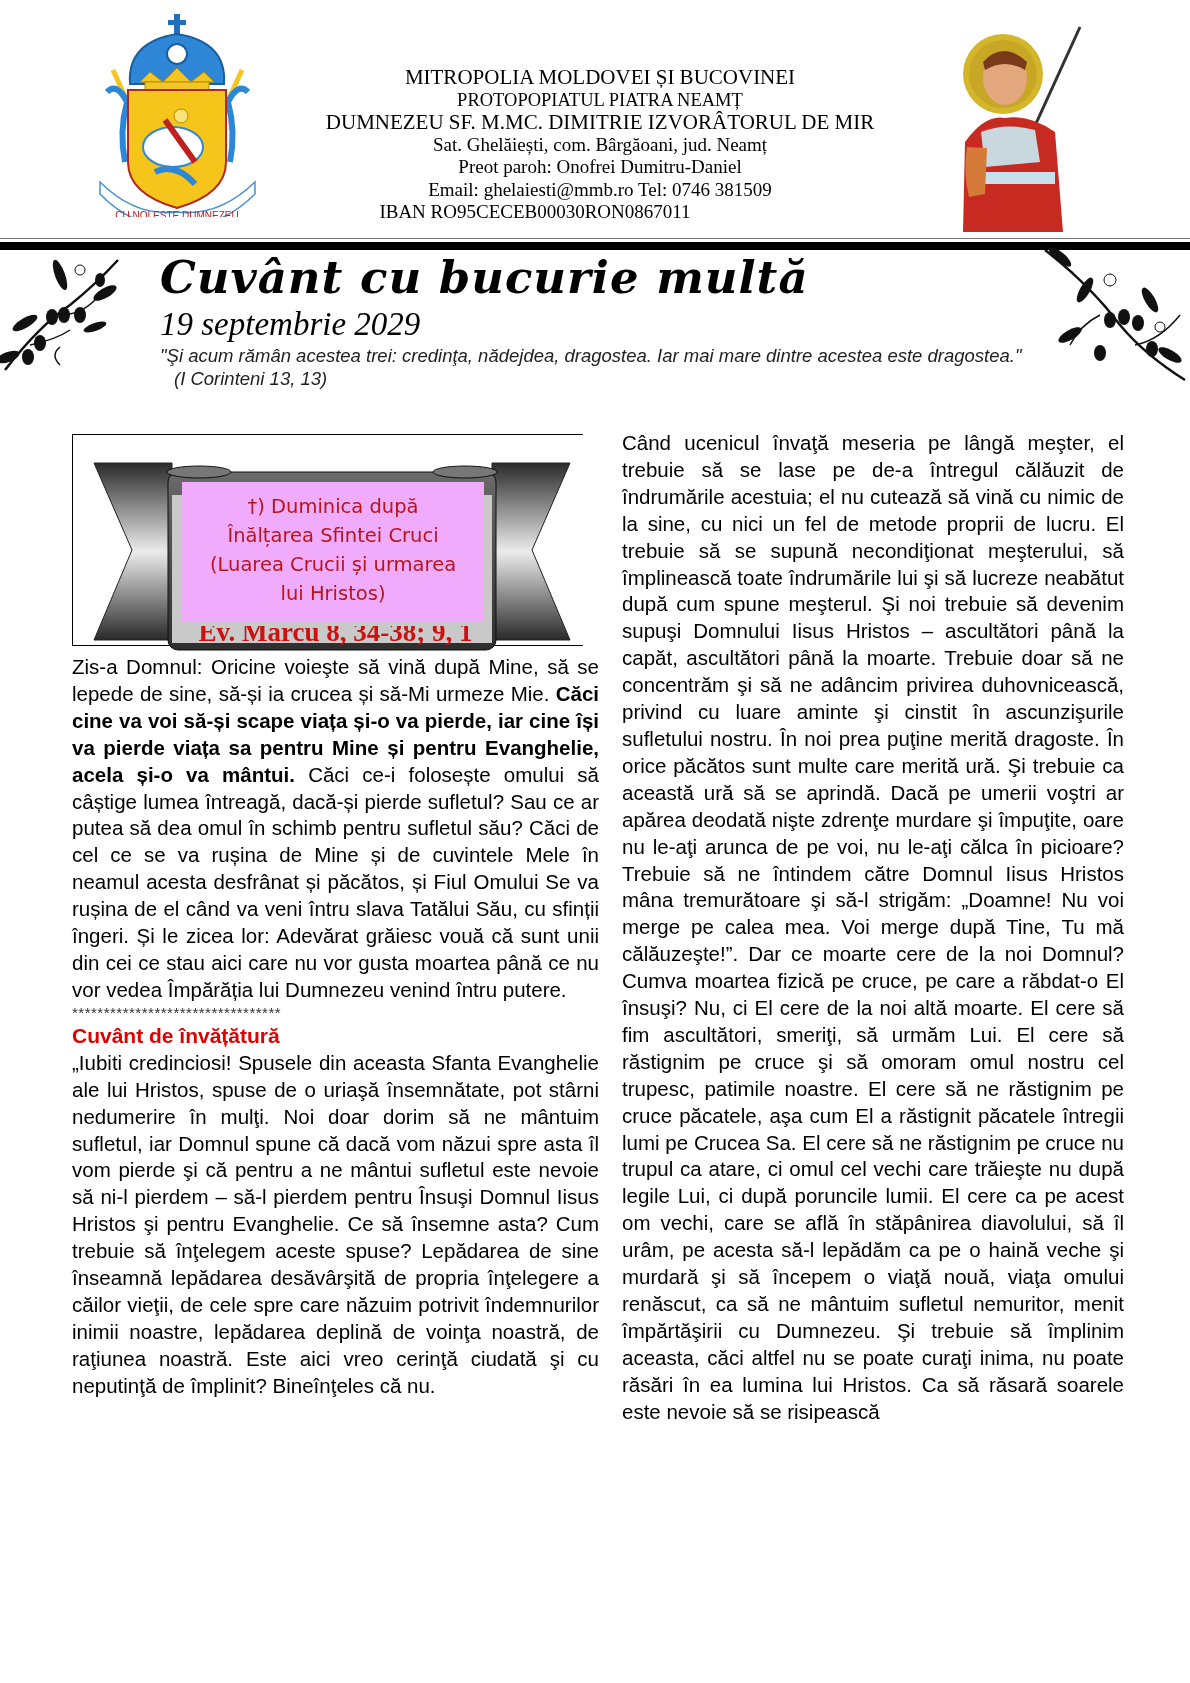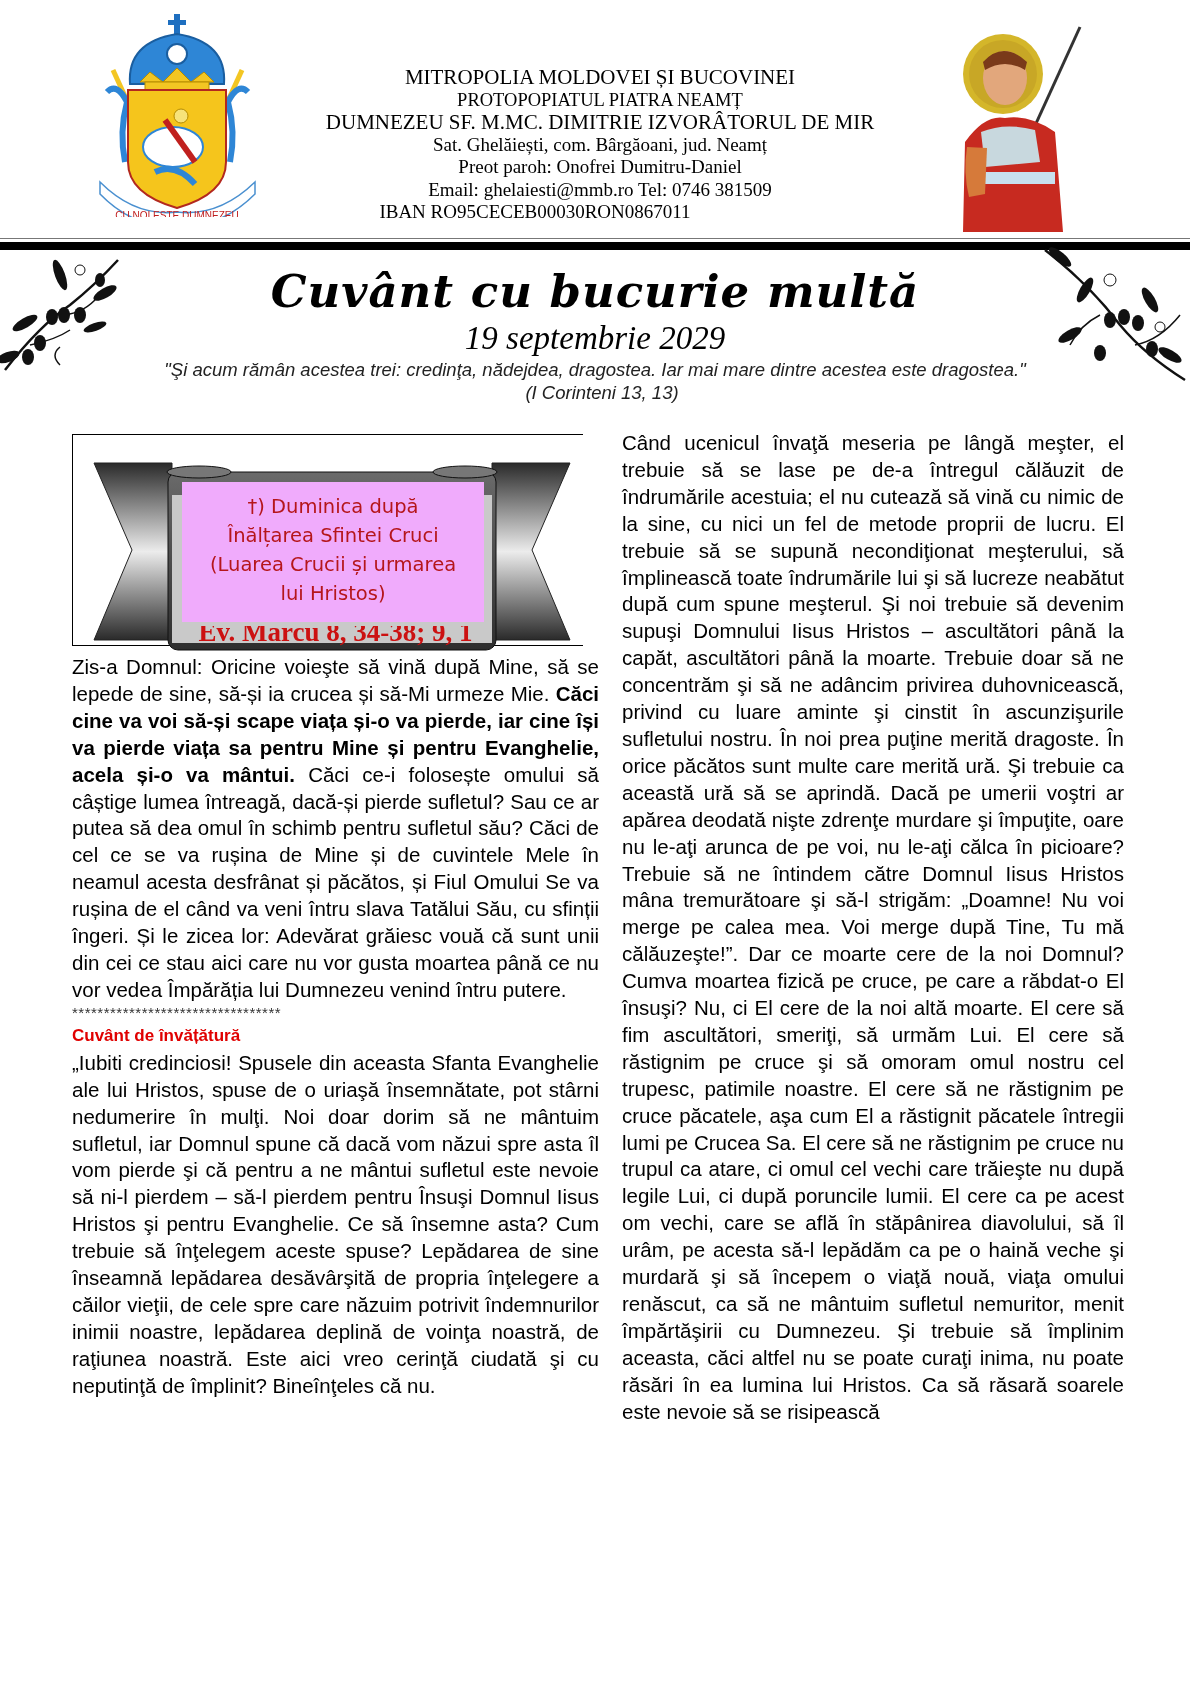--- a/index.html
+++ b/index.html
@@ -15,33 +15,33 @@
 
   .crest { position: absolute; left: 95px; top: 12px; width: 165px; height: 205px; }
   .saint { position: absolute; left: 945px; top: 22px; width: 140px; height: 210px; }
 
   .rule { position: absolute; left: 0; top: 242px; width: 1190px; height: 8px; background: #000; }
   .rule-thin { position: absolute; left: 0; top: 238px; width: 1190px; height: 1px; background: #777; }
 
   .branch-left { position: absolute; left: 0; top: 245px; width: 120px; height: 130px; }
   .branch-right { position: absolute; left: 1040px; top: 245px; width: 150px; height: 140px; }
 
-  .masthead { position: absolute; left: 160px; top: 264px; width: 870px; text-align: center; }
+  .masthead { position: absolute; left: 160px; top: 250px; width: 870px; text-align: left; }
   .masthead .title { font-family: "DejaVu Serif", serif; font-weight: bold; font-style: italic;
     font-size: 45px; letter-spacing: 1px; line-height: 56px; }
   .masthead .date { font-family: "Liberation Serif", serif; font-style: italic; font-size: 33px; line-height: 40px; margin-top: -2px; }
   .masthead .quote { font-family: "Liberation Sans", sans-serif; font-style: italic; font-size: 18.5px; line-height: 23px; color: #222; }
   .masthead .quote .ref { margin-left: 14px; }
 
   .col { position: absolute; font-family: "Liberation Sans", sans-serif; font-size: 20.5px; line-height: 26.9px; text-align: justify; }
   .col-left { left: 72px; top: 654px; width: 527px; }
   .col-right { left: 622px; top: 430px; width: 502px; }
   .col b { font-weight: bold; }
   .stars { font-size: 15px; line-height: 18px; color: #333; letter-spacing: 0.5px; }
-  .section-h { color: #e00000; font-weight: bold; font-size: 17px; line-height: 28px; }
+  .section-h { color: #e00000; font-weight: bold; font-size: 21px; line-height: 28px; }
 
   .banner-frame { position: absolute; left: 72px; top: 434px; width: 510px; height: 210px; border: 1.5px solid #000; border-right: none; background: #fff; }
   .banner-svg { position: absolute; left: 72px; top: 430px; width: 520px; height: 230px; }
   .banner-card { position: absolute; left: 176px; top: 476px; width: 314px; height: 165px; text-align: center;
     font-family: "DejaVu Sans", sans-serif; color: #b5161b; font-size: 19.5px; line-height: 29px; padding-top: 16px; }
   .gospel-ref { position: absolute; left: 72px; top: 626px; width: 527px; text-align: center;
     font-family: "Liberation Serif", serif; font-weight: bold; color: #cc1111; font-size: 27px; height: 26px; overflow: hidden; line-height: 40px; }
   .gospel-ref span { position: relative; top: -14px; }
 </style>
 </head>

